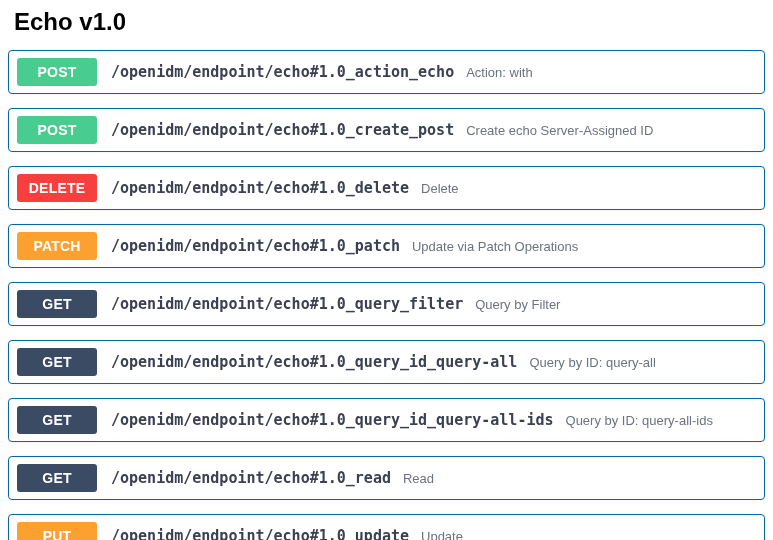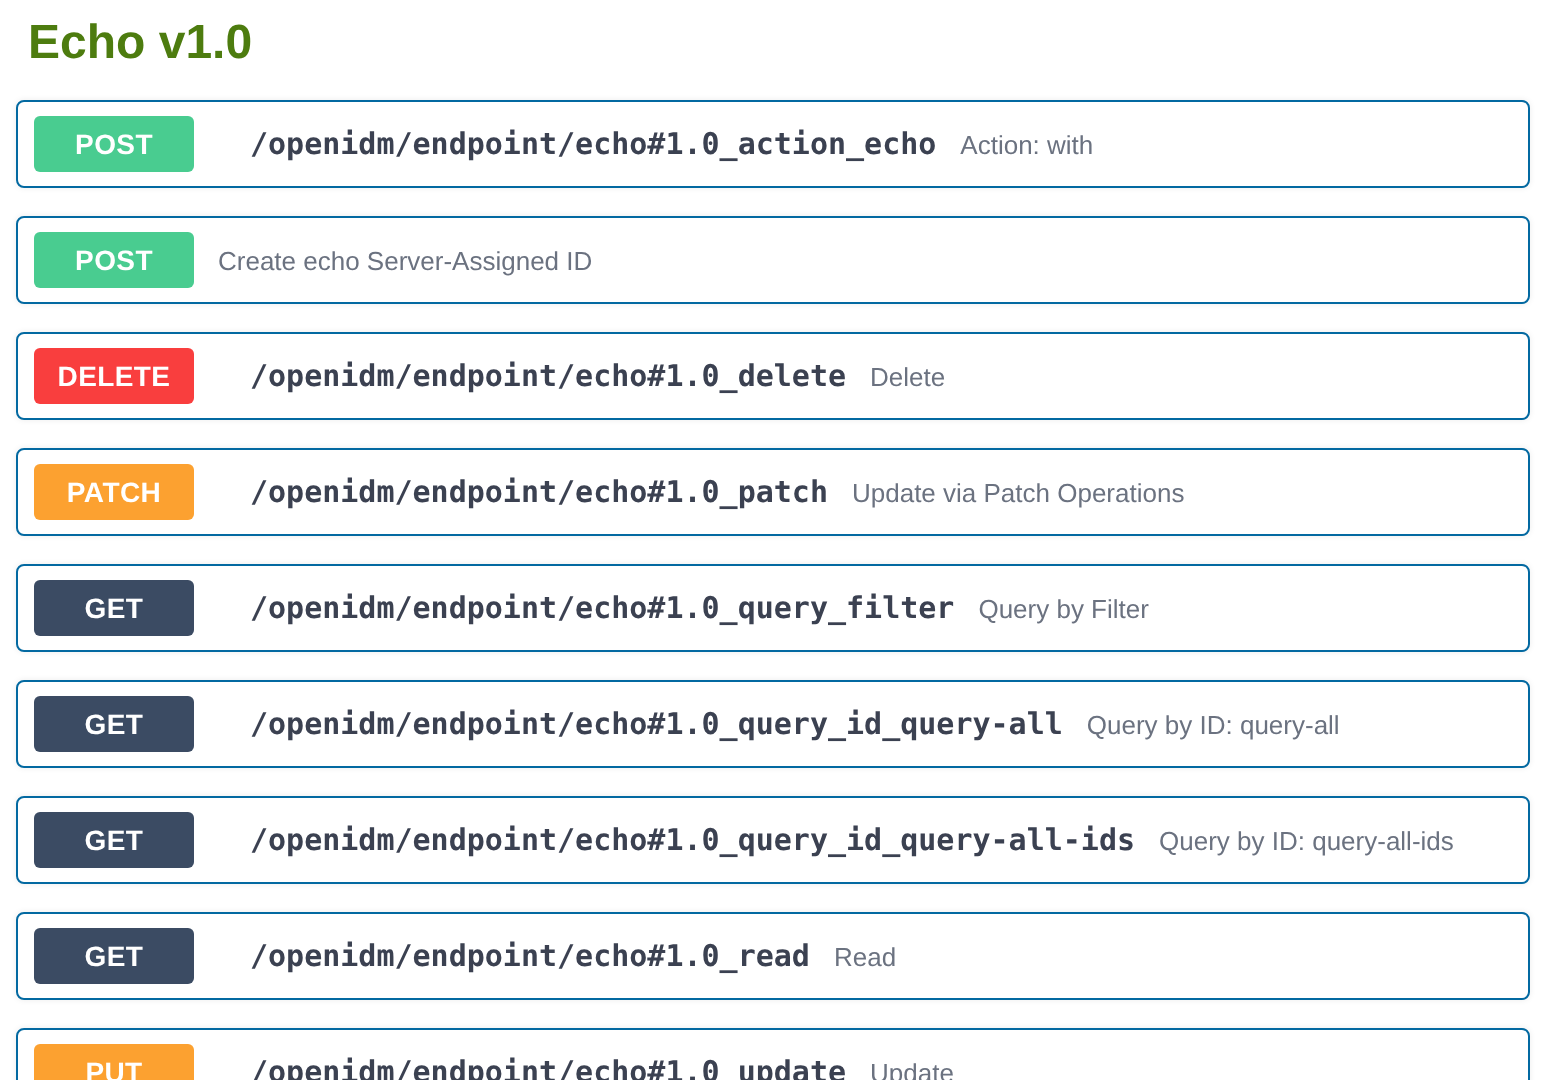--- a/index.html
+++ b/index.html
@@ -9,21 +9,21 @@
     font-family: -apple-system, BlinkMacSystemFont, "Segoe UI", Helvetica, Arial, sans-serif;
     background: #fff;
     width: 773px;
   }
   .section-header {
     padding: 8px 14px 14px 14px;
   }
   .section-title {
     font-size: 24px;
     font-weight: 700;
-    color: #4d7c0f;
+    color: #000000;
   }
   .ops {
     padding: 0 8px;
   }
   .op {
     border: 1px solid #0369a1;
     border-radius: 4px;
     box-shadow: 0 0 3px rgba(0,0,0,0.08);
     background: #fff;
     margin-bottom: 14px;
@@ -48,21 +48,21 @@
   .method.post   { background: #49cc90; }
   .method.delete { background: #f93e3e; }
   .method.patch  { background: #fca130; }
   .method.get    { background: #3b4b63; }
   .method.put    { background: #fca130; }
   .path {
     font-family: ui-monospace, "SFMono-Regular", Menlo, Consolas, monospace;
     font-weight: 700;
     font-size: 15px;
     color: #3b4151;
-    margin-left: 28px;
+    margin-left: 14px;
     white-space: nowrap;
   }
   .desc {
     font-size: 13px;
     color: #6b7280;
     margin-left: 12px;
     white-space: nowrap;
   }
 </style>
 </head>
@@ -75,20 +75,21 @@
 <div class="ops">
 
   <div class="op">
     <span class="method post">POST</span>
     <span class="path">/openidm/endpoint/echo#1.0_action_echo</span>
     <span class="desc">Action: with</span>
   </div>
 
   <div class="op">
     <span class="method post">POST</span>
+    <span class="path">/openidm/endpoint/echo#1.0_create_post</span>
     <span class="desc">Create echo Server-Assigned ID</span>
   </div>
 
   <div class="op">
     <span class="method delete">DELETE</span>
     <span class="path">/openidm/endpoint/echo#1.0_delete</span>
     <span class="desc">Delete</span>
   </div>
 
   <div class="op">

